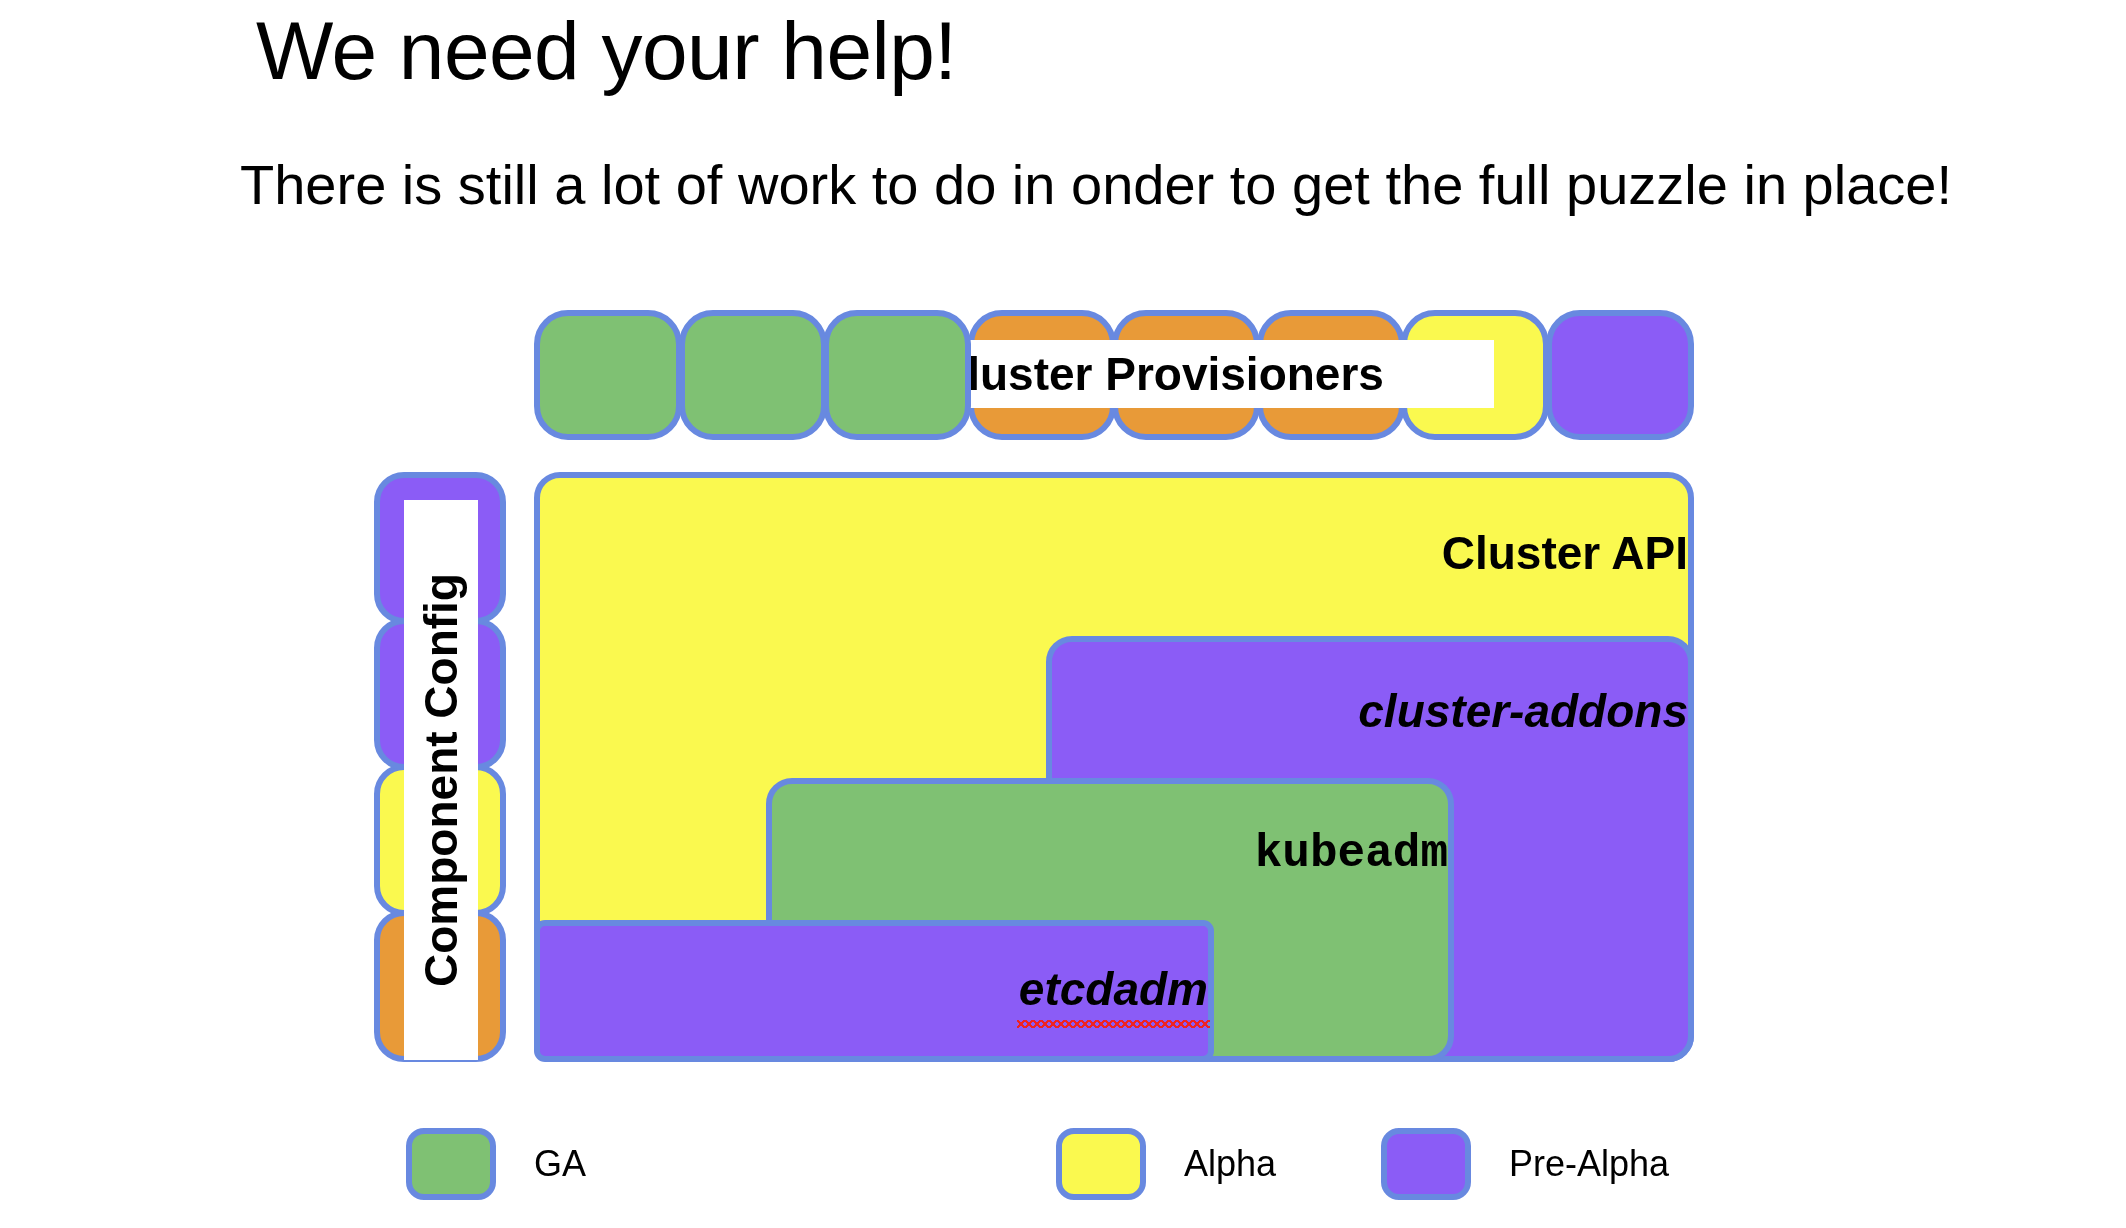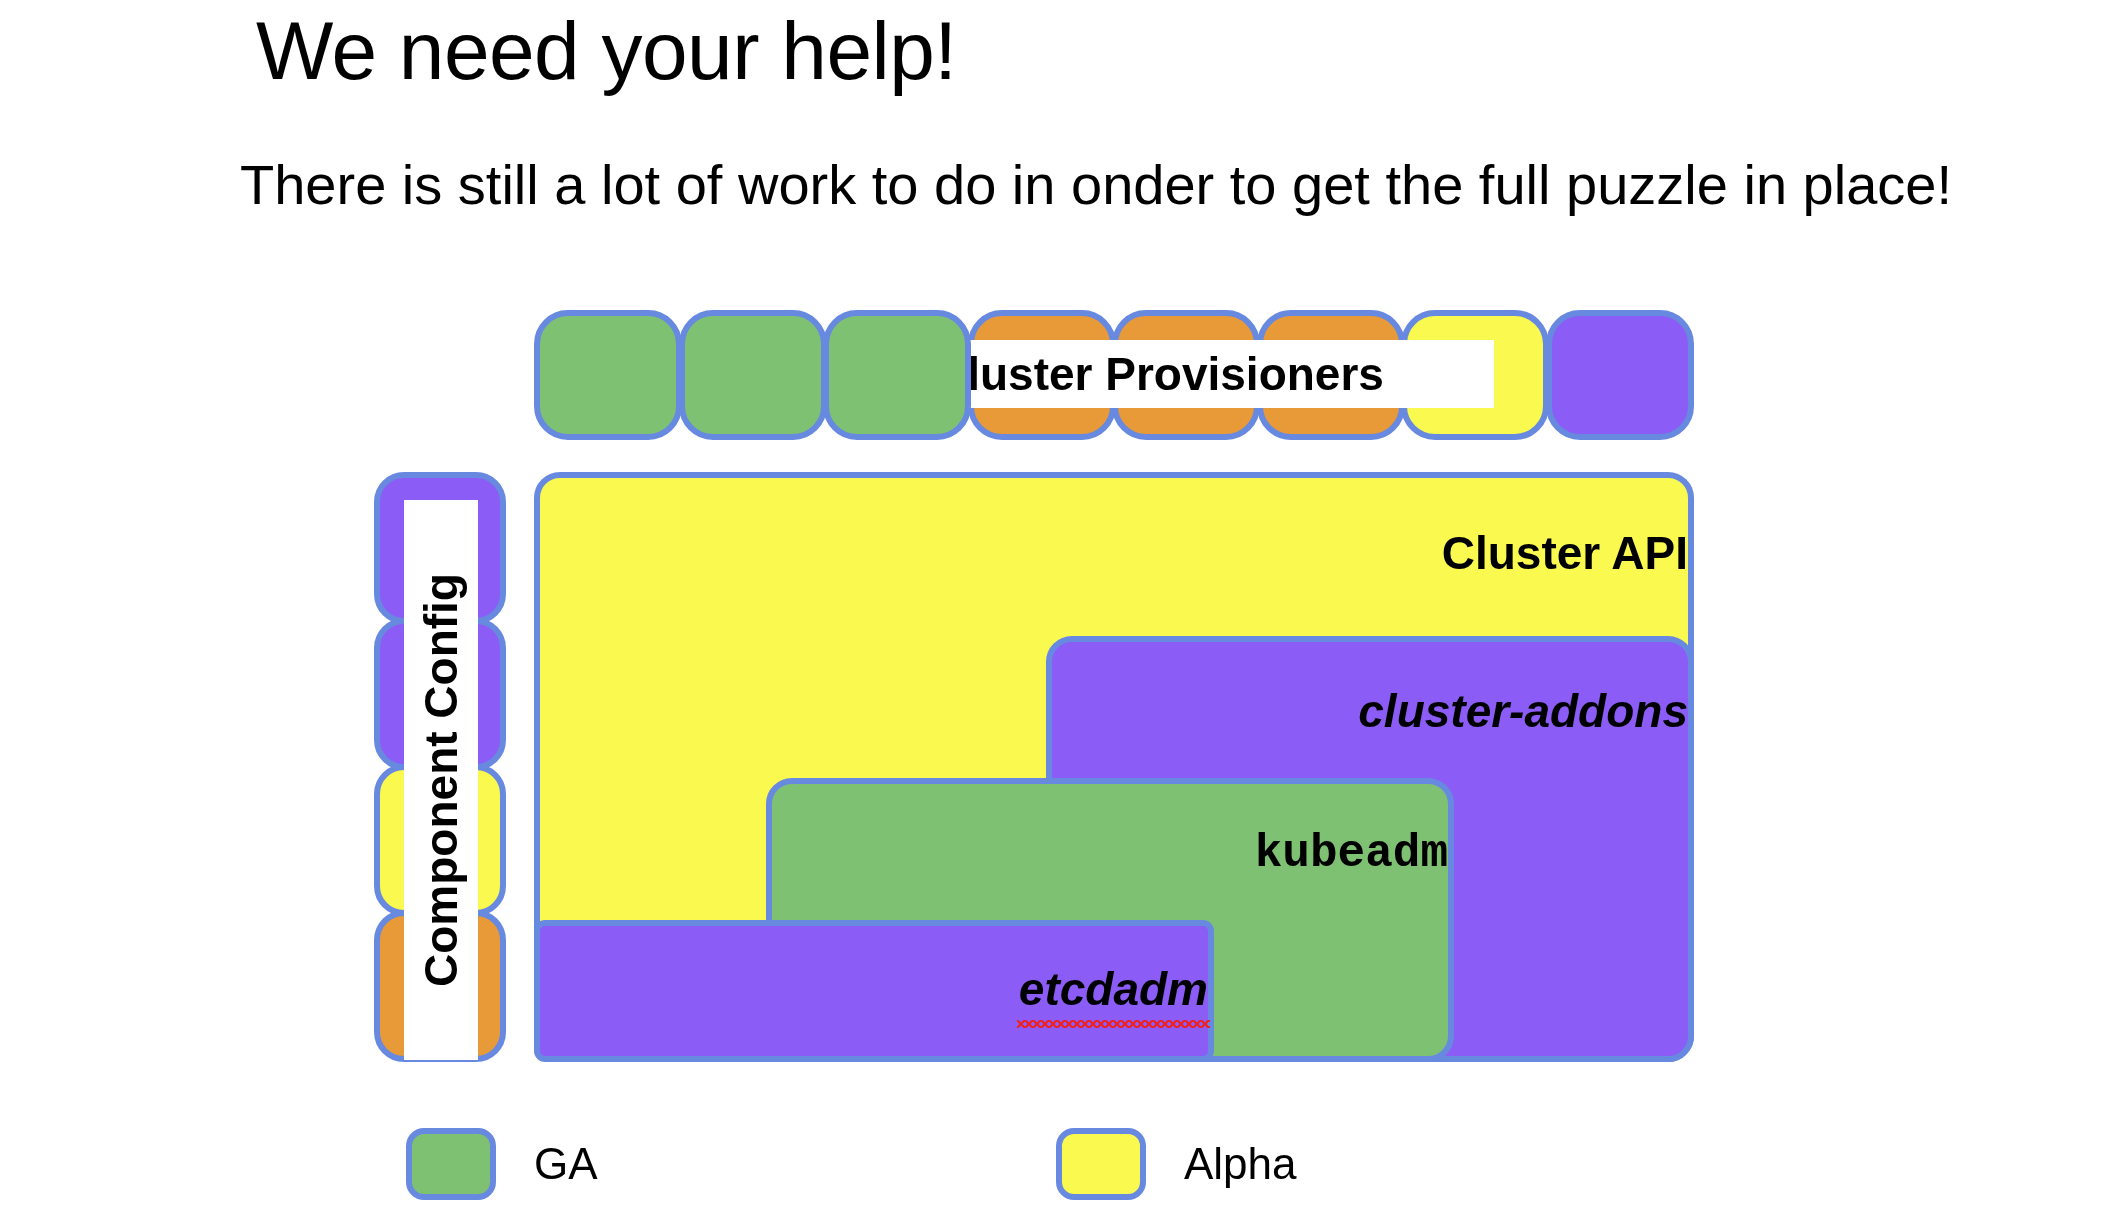--- a/index.html
+++ b/index.html
@@ -194,21 +194,21 @@
   #legend .swatch {
     width: 90px;
     height: 72px;
     box-sizing: border-box;
     border: 6px solid #6889e0;
     border-radius: 18px;
     flex: none;
   }
   #legend .legend-label {
     margin-left: 38px;
-    font-size: 44px;
+    font-size: 36px;
     font-weight: 400;
     white-space: nowrap;
   }
 </style>
 </head>
 <body>
 
 <div id="slide-title">We need your help!</div>
 
 <div id="slide-subtitle">There is still a lot of work to do in onder to get the full puzzle in place!</div>
@@ -257,13 +257,17 @@
 
 <div id="legend">
     <div class="legend-item" style="left: 0px;">
       <div class="swatch fill-ga"></div>
       <div class="legend-label">GA</div>
     </div>
     <div class="legend-item" style="left: 650px; text-align: center;">
       <div class="swatch fill-alpha"></div>
       <div class="legend-label">Alpha</div>
     </div>
+    <div class="legend-item" style="left: 975px;">
+      <div class="swatch fill-pre"></div>
+      <div class="legend-label">Pre-Alpha</div>
+    </div>
   </div>
 
 </body></html>

